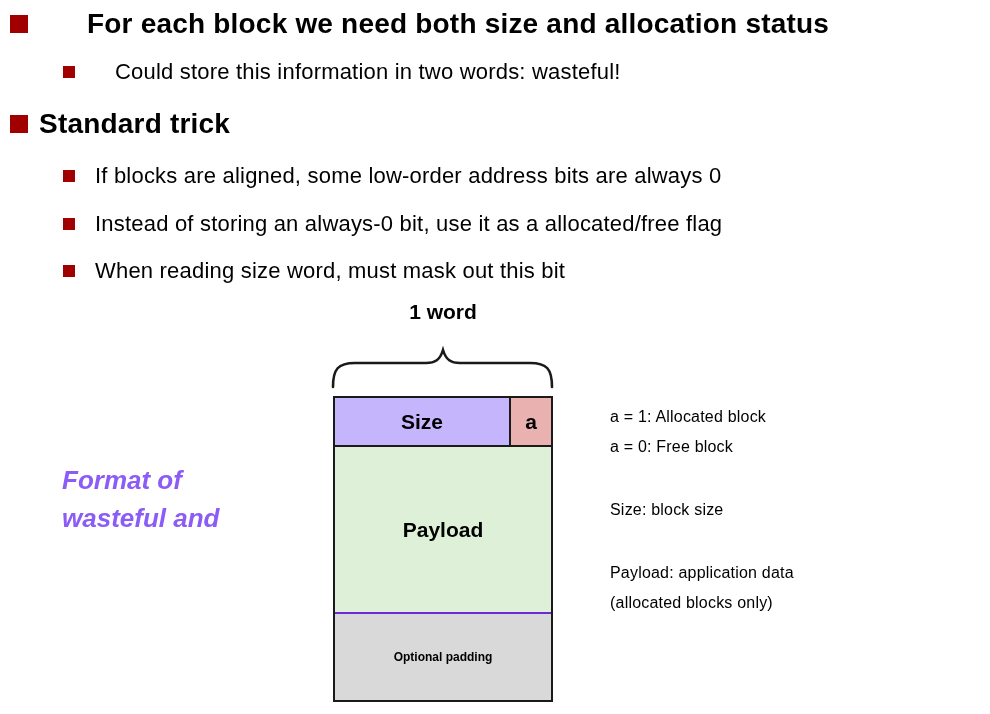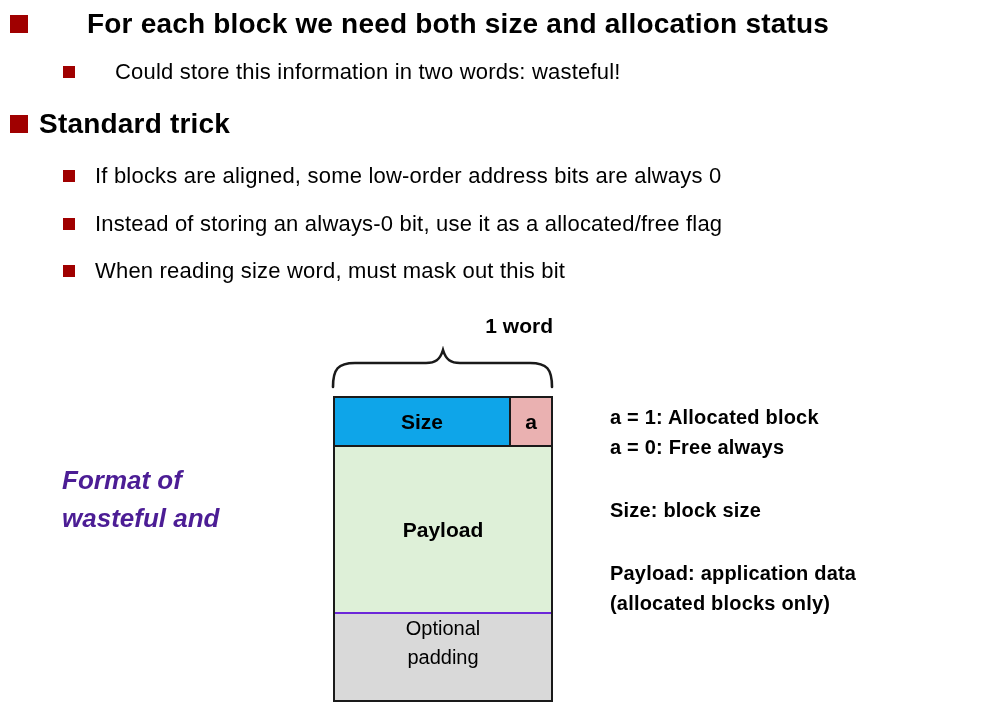--- a/index.html
+++ b/index.html
@@ -31,67 +31,67 @@
     font-size: 28px; font-weight: bold; line-height: 36px;
     margin-left: 11px; letter-spacing: 0.2px; white-space: nowrap;
   }
   .bullet-text-l2 {
     font-size: 22px; font-weight: normal; line-height: 30px;
     margin-left: 20px; letter-spacing: 0.2px; white-space: nowrap;
   }
 
   
   .word-label {
-    left: 333px; top: 314px; width: 220px;
-    text-align: right; font-size: 21px; font-weight: bold;
+    left: 333px; top: 300px; width: 220px;
+    text-align: center; font-size: 21px; font-weight: bold;
   }
   .brace-svg { left: 330px; top: 346px; }
 
   .block {
     left: 333px; top: 396px; width: 220px; height: 306px;
     border: 2px solid #1a1a1a; box-sizing: border-box;
     display: flex; flex-direction: column;
   }
   .block-header {
     height: 47px; flex: 0 0 auto; display: flex;
     border-bottom: 2px solid #1a1a1a;
   }
   .cell-size {
-    flex: 1 1 auto; background: #0ea5e9;
+    flex: 1 1 auto; background: #c4b5fd;
     display: flex; align-items: center; justify-content: center;
     font-size: 21px; font-weight: bold;
   }
   .cell-flag {
     flex: 0 0 40px; background: #eab1b1; border-left: 2px solid #1a1a1a;
     display: flex; align-items: center; justify-content: center;
     font-size: 21px; font-weight: bold;
   }
   .cell-payload {
     height: 165px; flex: 0 0 auto; background: #def0d8;
     border-bottom: 2px solid #6d28d9;
     display: flex; align-items: center; justify-content: center;
     font-size: 21px; font-weight: bold;
   }
   .cell-padding {
     flex: 1 1 auto; background: #d9d9d9;
-    display: flex; align-items: flex-start; justify-content: center;
-    font-size: 20px; font-weight: normal; text-align: center;
+    display: flex; align-items: center; justify-content: center;
+    font-size: 12px; font-weight: bold; text-align: center;
   }
   .cell-padding .wrap { display: block; width: 110px; line-height: 29px; }
 
   .caption {
     left: 62px; top: 461px; width: 240px;
     font-size: 26px; font-weight: bold; font-style: italic;
-    color: #4c1d95; line-height: 38px;
+    color: #8b5cf6; line-height: 38px;
   }
 
   .legend { left: 610px; top: 402px; width: 360px; }
   .legend-group { margin-bottom: 33px; }
   .legend-line {
-    font-size: 20px; font-weight: bold; line-height: 30px;
+    font-size: 16px; font-weight: normal; line-height: 30px;
     letter-spacing: 0.2px; white-space: nowrap;
   }
 </style>
 </head>
 <body>
 
 <div class="bullet-row" style="left:10px; top:6px;gap:48px;">
   <span class="bullet-sq-l1"></span>
   <span class="bullet-text-l1">For each block we need both size and allocation status</span>
 </div>
@@ -145,21 +145,21 @@
 </div>
 
 <div class="abs caption">
   <div>Format of</div>
   <div>wasteful and</div>
 </div>
 
 <div class="abs legend">
   <div class="legend-group">
     <div class="legend-line">a = 1: Allocated block</div>
-    <div class="legend-line">a = 0: Free always</div>
+    <div class="legend-line">a = 0: Free block</div>
   </div>
   <div class="legend-group">
     <div class="legend-line">Size: block size</div>
   </div>
   <div class="legend-group">
     <div class="legend-line">Payload: application data</div>
     <div class="legend-line">(allocated blocks only)</div>
   </div>
 </div>
 

